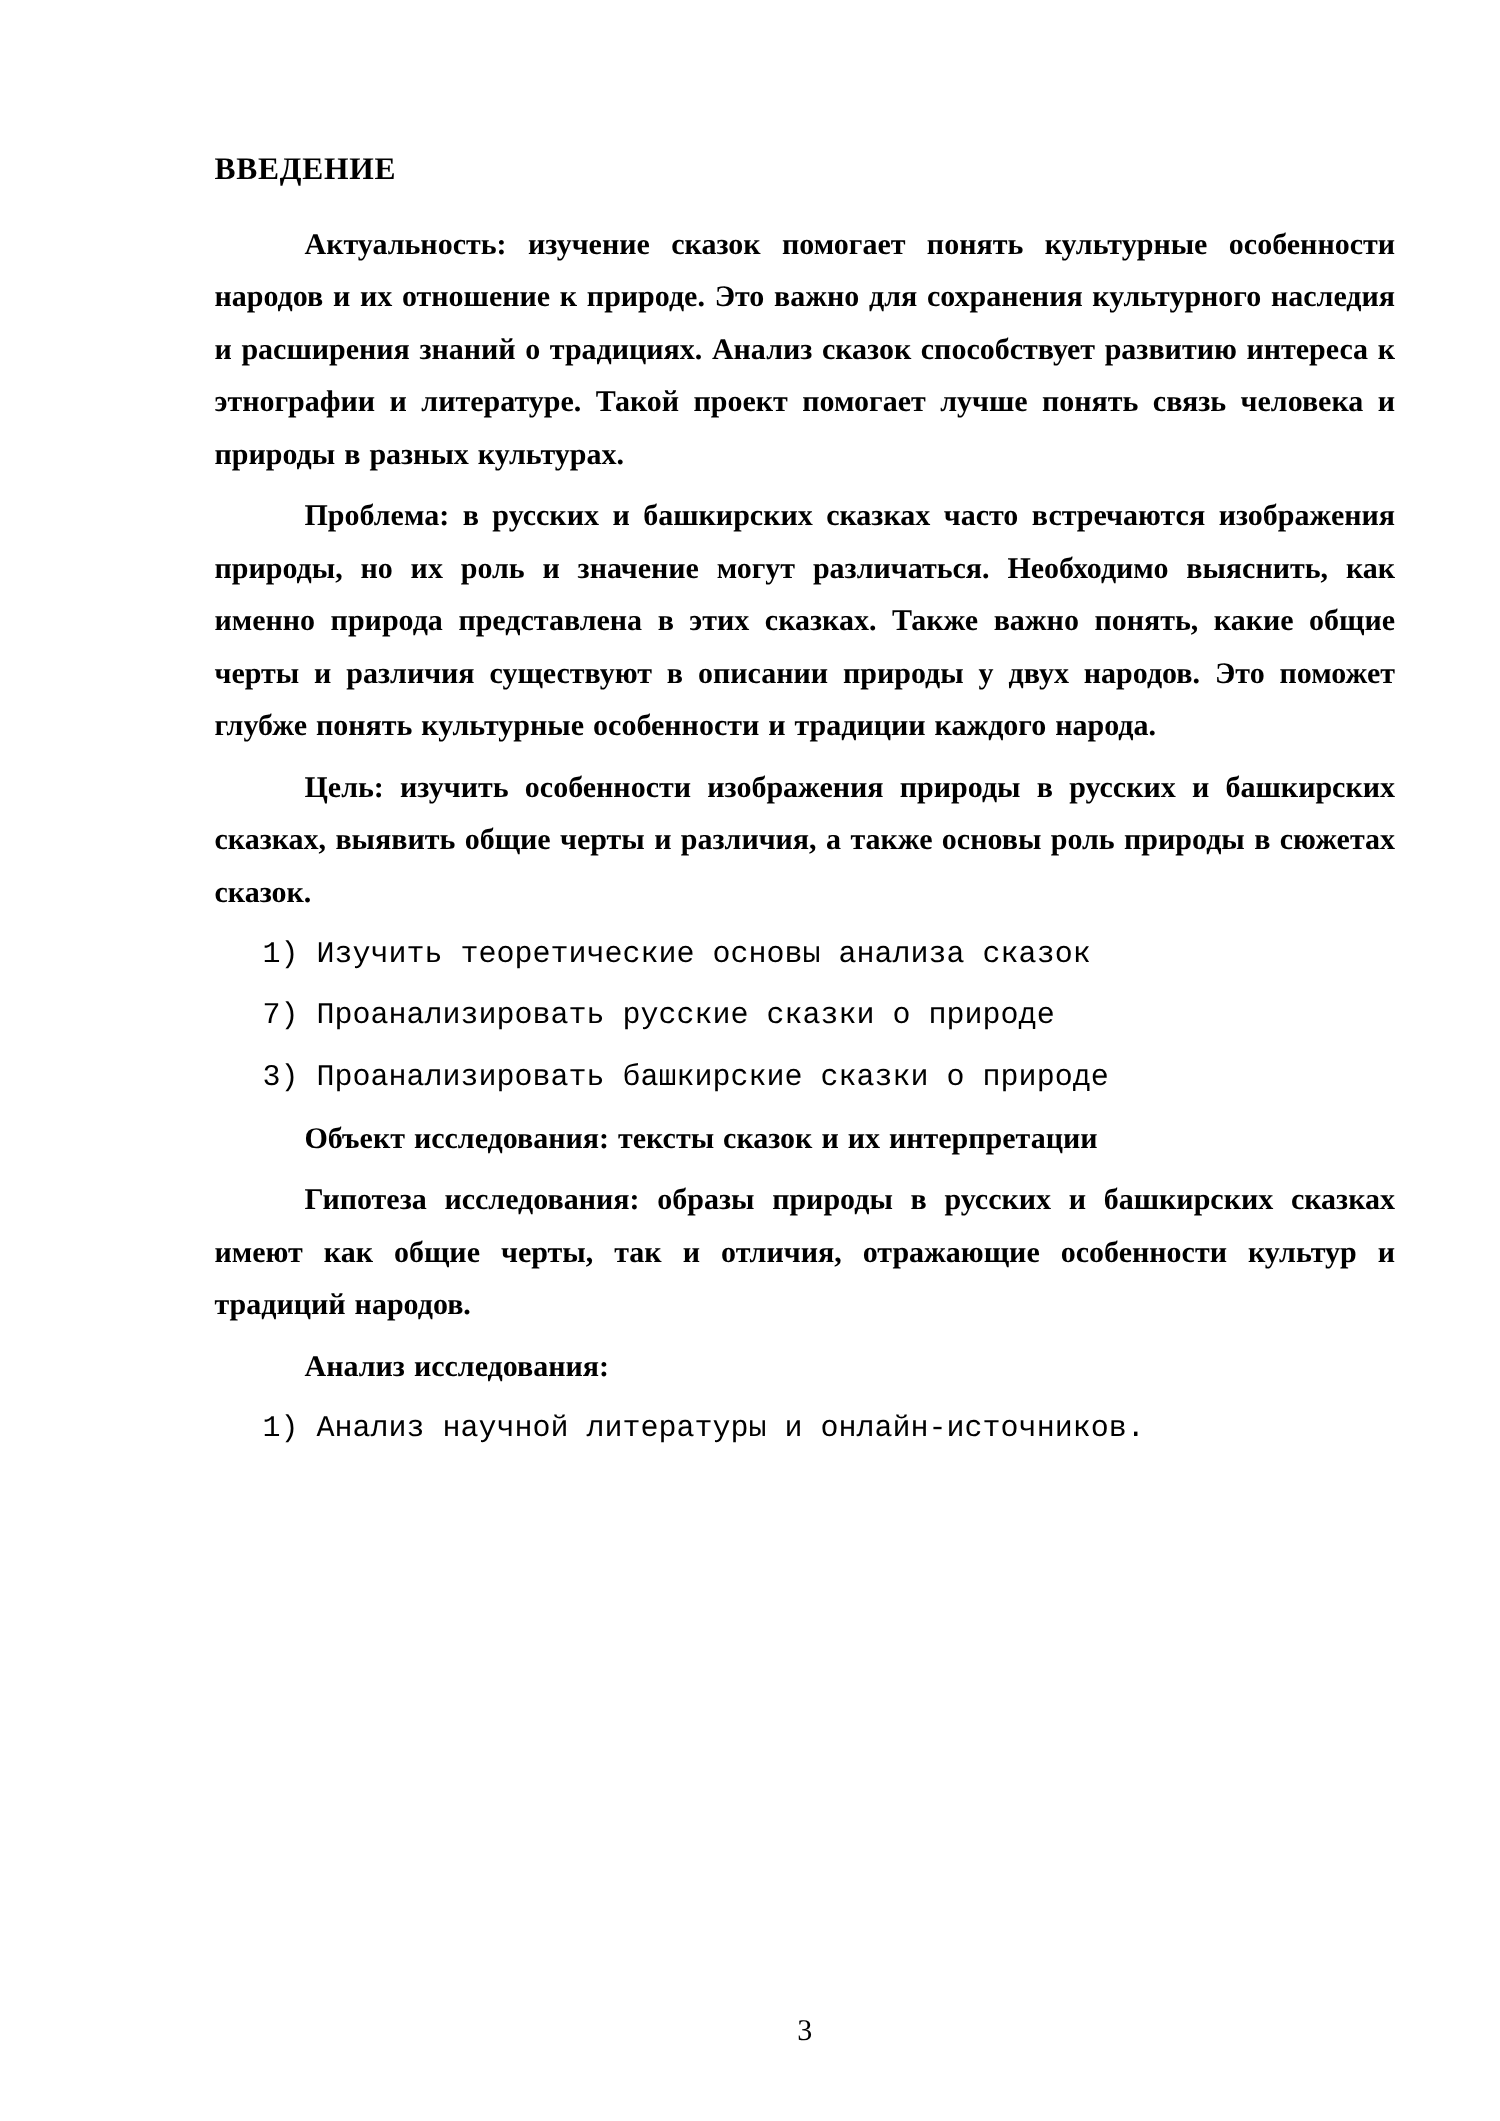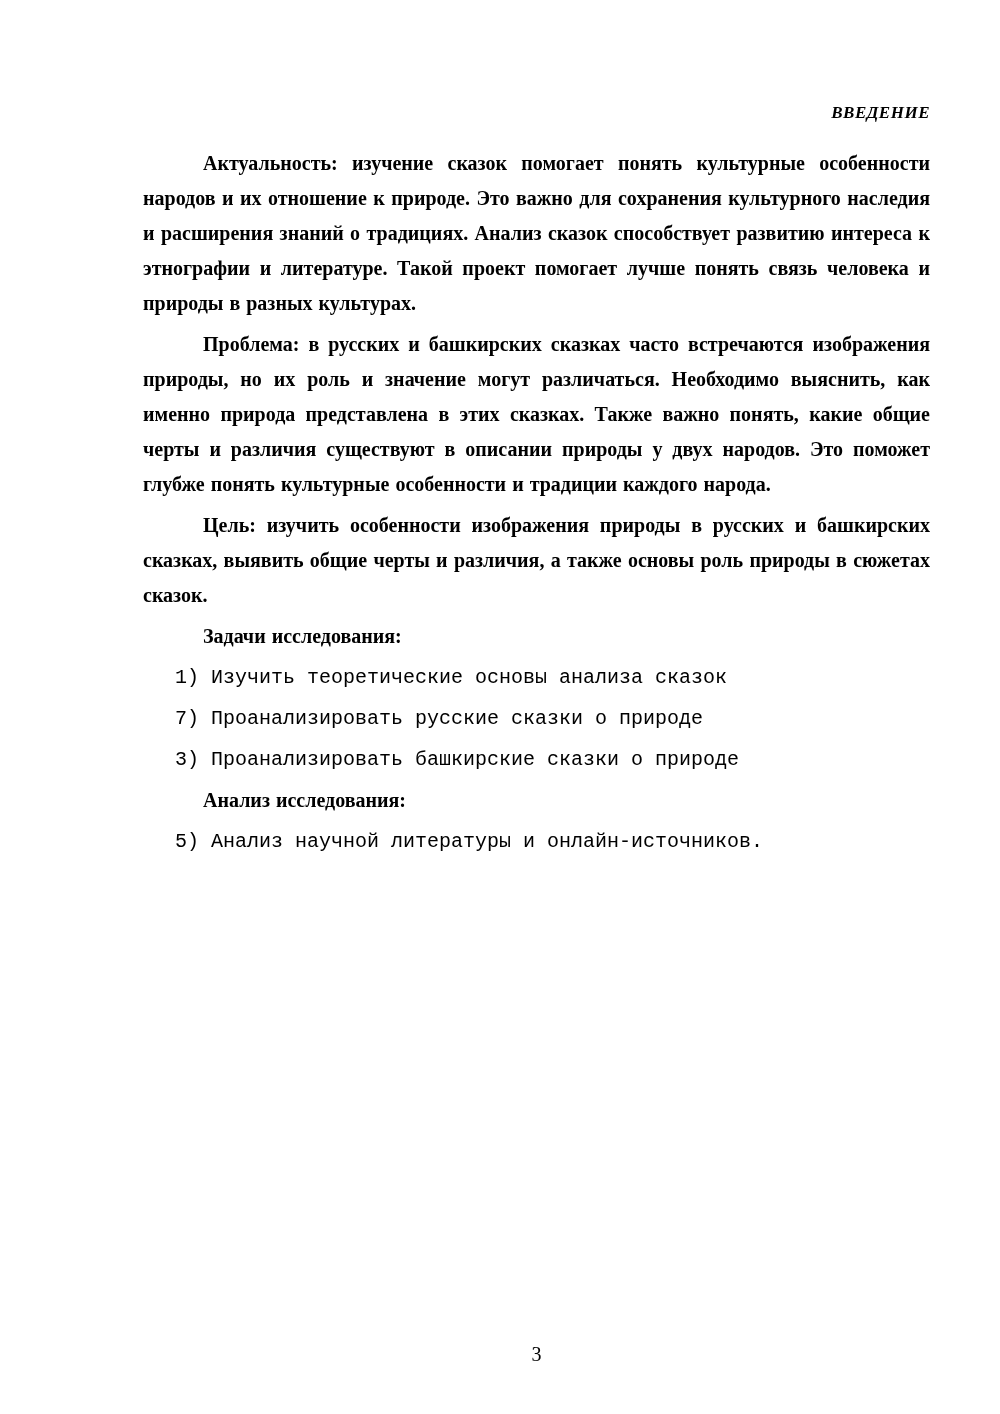--- a/index.html
+++ b/index.html
@@ -12,27 +12,26 @@
     width: 1000px;
     height: 1414px;
     background: #ffffff;
     color: #000000;
     font-family: "Liberation Serif", "DejaVu Serif", serif;
     box-sizing: border-box;
     padding: 95px 70px 0 143px;
     overflow: hidden;
   }
   .title {
-    font-size: 17px;
+    font-size: 21px;
     font-weight: bold;
-    text-align: right;
+    text-align: left;
     margin: 0 0 16px 0;
     line-height: 35px;
     letter-spacing: 0.5px;
-    font-style: italic;
   }
   .para {
     font-size: 20px;
     line-height: 35px;
     text-align: justify;
     text-indent: 60px;
     margin: 0 0 6px 0;
     word-spacing: 1px;
     font-weight: bold;
   }
@@ -60,28 +59,29 @@
 <div class="page">
 
   <h1 class="title">ВВЕДЕНИЕ</h1>
 
   <p class="para">Актуальность: изучение сказок помогает понять культурные особенности народов и их отношение к природе. Это важно для сохранения культурного наследия и расширения знаний о традициях. Анализ сказок способствует развитию интереса к этнографии и литературе. Такой проект помогает лучше понять связь человека и природы в разных культурах.</p>
 
   <p class="para">Проблема: в русских и башкирских сказках часто встречаются изображения природы, но их роль и значение могут различаться. Необходимо выяснить, как именно природа представлена в этих сказках. Также важно понять, какие общие черты и различия существуют в описании природы у двух народов. Это поможет глубже понять культурные особенности и традиции каждого народа.</p>
 
   <p class="para">Цель: изучить особенности изображения природы в русских и башкирских сказках, выявить общие черты и различия, а также основы роль природы в сюжетах сказок.</p>
 
-  <p class="para">Задачи исследования:</p>
 
   <div class="list-item">1) Изучить теоретические основы анализа сказок</div>
   <div class="list-item">7) Проанализировать русские сказки о природе</div>
   <div class="list-item">3) Проанализировать башкирские сказки о природе</div>
 
+  <p class="para">Объект исследования: тексты сказок и их интерпретации</p>
 
 
+  <p class="para">Гипотеза исследования: образы природы в русских и башкирских сказках имеют как общие черты, так и отличия, отражающие особенности культур и традиций народов.</p>
 
   <p class="para">Анализ исследования:</p>
 
-  <div class="list-item">5) Анализ научной литературы и онлайн-источников.</div>
+  <div class="list-item">1) Анализ научной литературы и онлайн-источников.</div>
 
   <div class="page-number">3</div>
 
 </div>
 
 </body></html>

